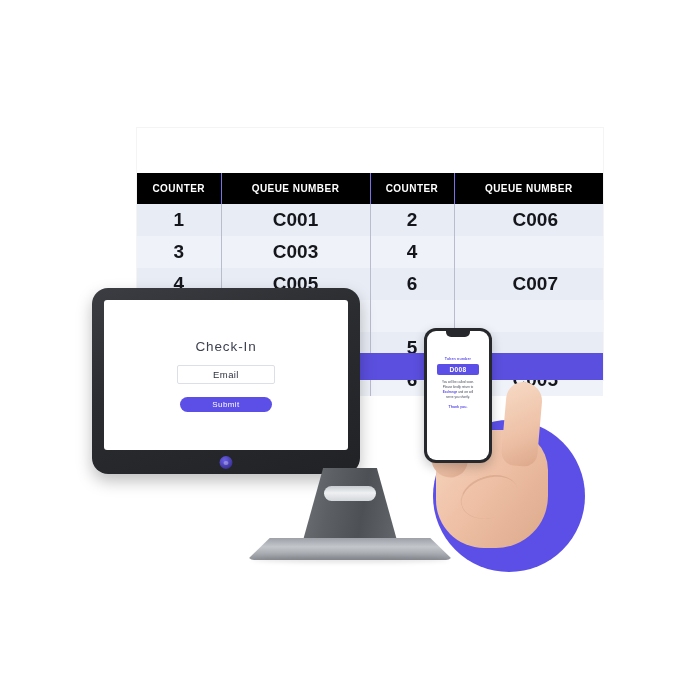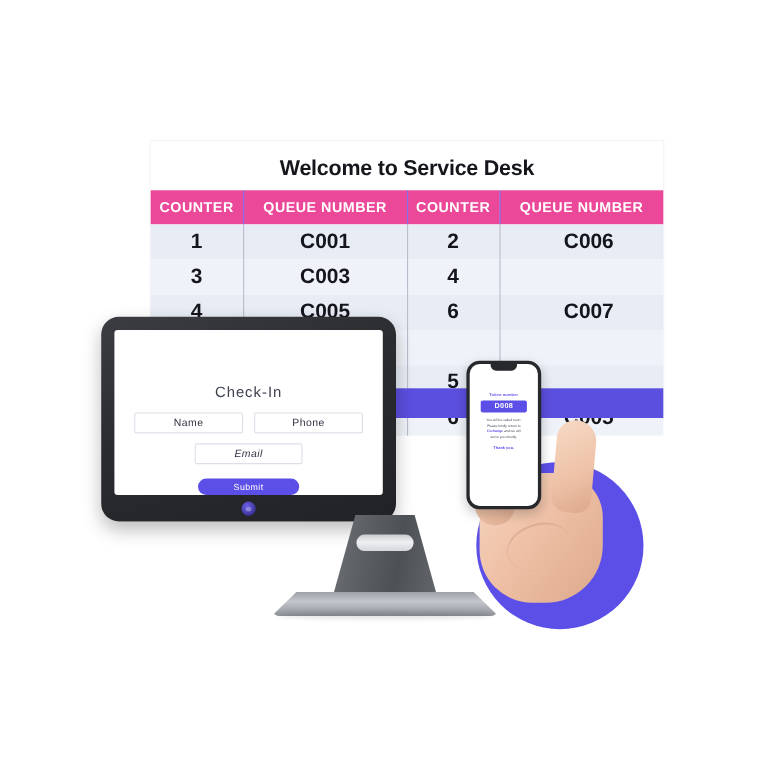--- a/index.html
+++ b/index.html
@@ -41,23 +41,23 @@
 
   .queue-table {
     position: absolute;
     left: 0;
     top: 45px;
     width: 466px;
     border-collapse: collapse;
     table-layout: fixed;
   }
   .queue-table th {
-    background: #ec4899;
+    background: #000000;
     color: #ffffff;
-    font-size: 13px;
+    font-size: 10px;
     font-weight: bold;
     letter-spacing: 0.45px;
     height: 29px;
     text-align: center;
     border-left: 1px solid #7a70e8;
     border-right: 1px solid #7a70e8;
     vertical-align: middle;
   }
   .queue-table th:first-child { border-left: none; }
   .queue-table th:last-child  { border-right: none; }
@@ -150,21 +150,21 @@
     background: rgba(255,255,255,0.32);
   }
 
   
   .checkin {
     position: absolute;
     inset: 0;
     display: flex;
     flex-direction: column;
     align-items: center;
-    justify-content: flex-end;
+    justify-content: center;
     gap: 9px;
     padding: 0 18px;
     box-sizing: border-box;
   }
   .checkin-title {
     font-size: 13.5px;
     color: #3e4250;
     letter-spacing: 0.9px;
     margin-bottom: 2px;
   }
@@ -179,21 +179,21 @@
     line-height: 17px;
     border: 1px solid #dcdfe8;
     border-radius: 2px;
     background: #ffffff;
     font-size: 9.5px;
     color: #2e3140;
     text-align: center;
     letter-spacing: 0.4px;
   }
   .field-half { width: 98px; }
-  .field-wide { width: 96px; font-style: italic; }
+  .field-wide { width: 96px; }
   .submit-btn {
     margin-top: 4px;
     width: 92px;
     height: 15px;
     line-height: 15px;
     border-radius: 9px;
     background: #5b4fe8;
     color: #ffffff;
     font-size: 8px;
     text-align: center;
@@ -370,21 +370,20 @@
     font-size: 3.6px;
     font-weight: bold;
     color: #5b4fe8;
   }
 </style>
 </head>
 <body>
 
 <div class="board">
 
-  <div class="board-title">Welcome to Service Desk</div>
 
   <table class="queue-table">
     <colgroup>
       <col class="col-ctr">
         <col class="col-que">
         <col class="col-ctr">
         <col class="col-que">
     </colgroup>
     <thead>
       <tr>
@@ -439,24 +438,20 @@
 
 <div class="purple-circle"></div>
 
 <div class="monitor">
   <div class="monitor-bezel"></div>
 
   <div class="monitor-screen">
     <div class="checkin">
       <div class="checkin-title">Check-In</div>
 
-      <div class="field-row">
-        <div class="field field-half">Name</div>
-        <div class="field field-half">Phone</div>
-      </div>
 
       <div class="field-row">
         <div class="field field-wide">Email</div>
       </div>
 
       <button class="submit-btn">Submit</button>
     </div>
   </div>
 
   <div class="monitor-chinbtn"></div>

